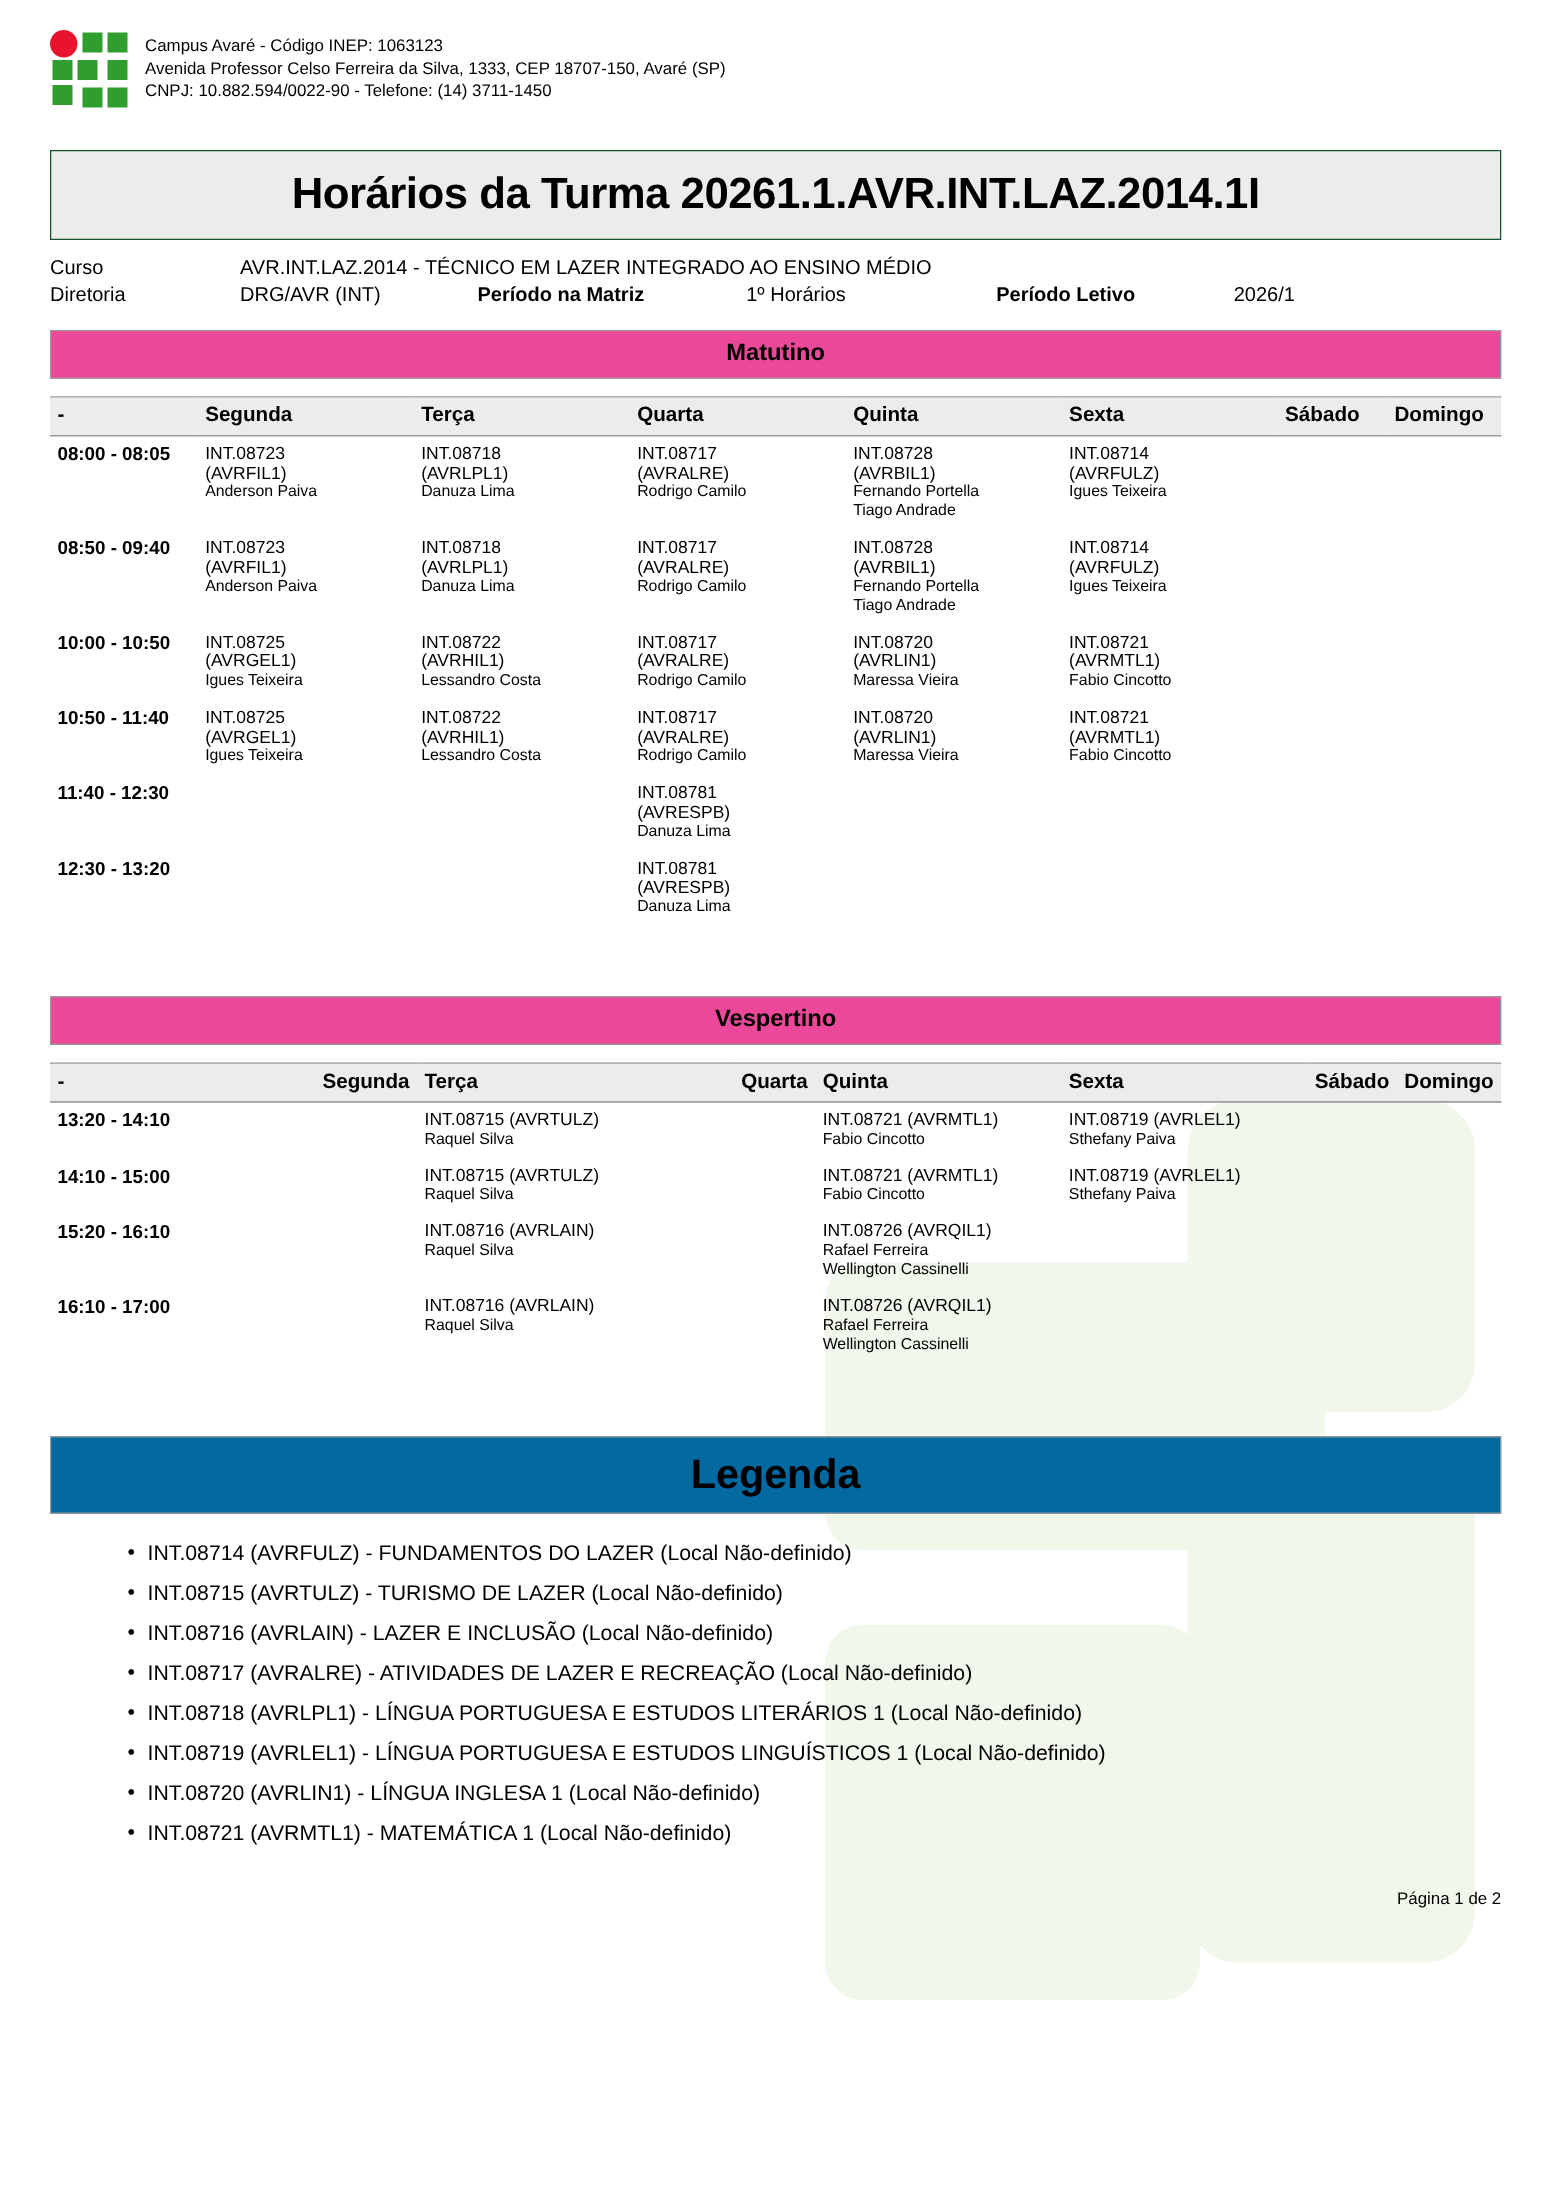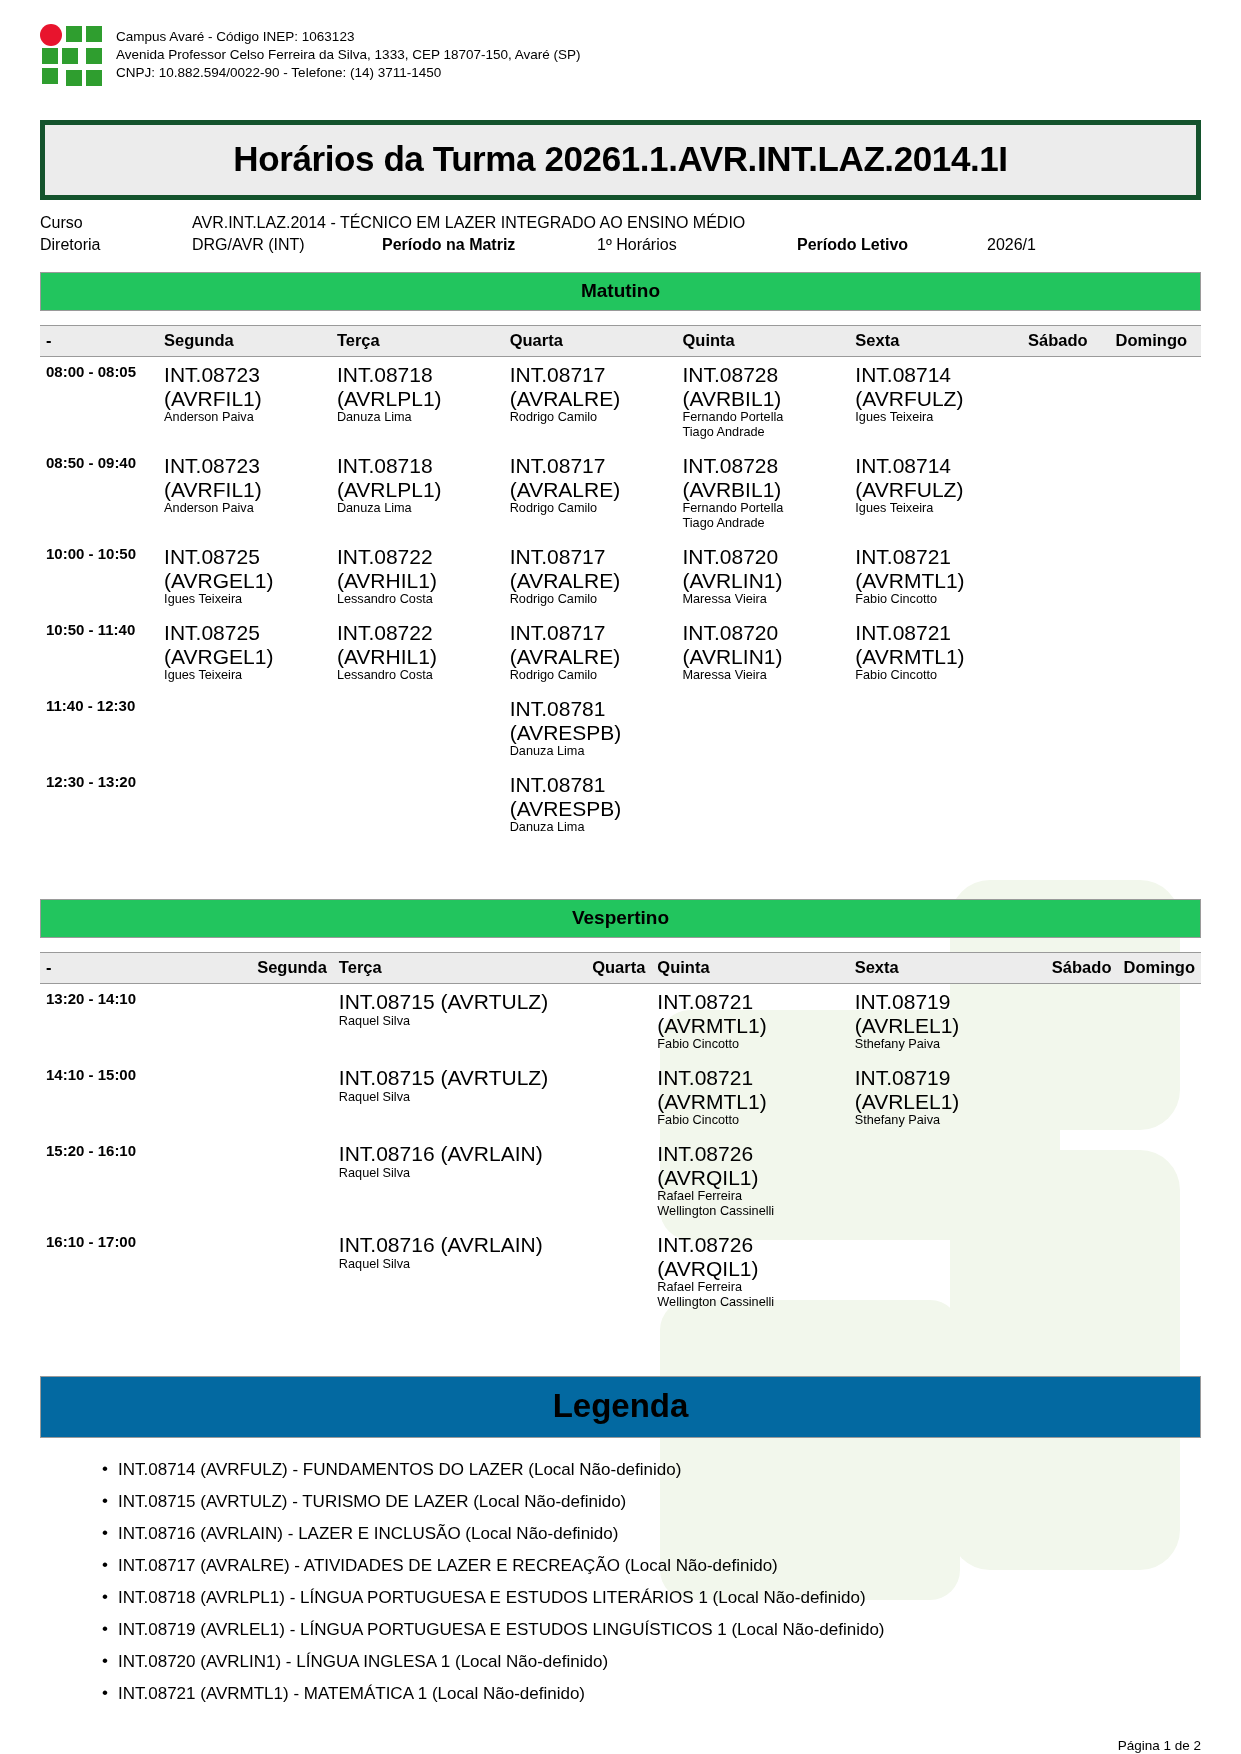--- a/index.html
+++ b/index.html
@@ -40,39 +40,39 @@
     position: absolute; background: #2f9e2f;
   }
   .logo .red { background: #e8142d; border-radius: 50%; }
   .header-text { padding-top: 4px; }
   .org-title { font-size: 19.5px; font-weight: bold; letter-spacing: -0.1px; }
   .org-line { font-size: 13.5px; margin-top: 3px; }
 
   
   .banner {
     margin-top: 24px;
-    border: 5px solid #14532d;
+    border: 1px solid #14532d;
     background: #ececec;
     text-align: center;
     padding: 14px 10px 16px 10px;
   }
   .banner h1 { margin: 0; font-size: 35px; font-weight: bold; letter-spacing: -0.4px; }
 
   
   .info { margin-top: 14px; font-size: 16px; }
   .info-row { display: flex; align-items: baseline; margin-bottom: 4px; }
   .info-label { font-weight: normal; width: 152px; flex: none; }
   .info-val { }
   .info-row2 .k2 { font-weight: bold; margin-left: 0; }
 
   
   .section-bar {
     margin-top: 18px;
     border: 1px solid #9a9a9a;
-    background: #22c55e;
+    background: #ec4899;
     text-align: center;
     font-size: 19px;
     font-weight: bold;
     padding: 7px 0 8px 0;
   }
 
   
   table.sched { width: 100%; border-collapse: collapse; margin-top: 14px; }
   table.sched thead th {
     background: #ececec;
@@ -83,21 +83,21 @@
     text-align: left;
     padding: 5px 6px 6px 6px;
     white-space: nowrap;
   }
   table.sched tbody td {
     vertical-align: top;
     padding: 6px 6px 8px 6px;
     font-size: 15px;
   }
   td.time { font-weight: bold; font-size: 15px; white-space: nowrap; width: 108px; }
-  .ccode { font-size: 21px; line-height: 1.12; }
+  .ccode { font-size: 14px; line-height: 1.12; }
   .cteacher { font-size: 12.7px; line-height: 1.18; }
 
   
   .m-col-time { width: 95px; }
   .m-col-day  { width: 158px; }
   .m-col-sab  { width: 80px; }
   .m-col-dom  { width: 80px; }
 
   
   table.sched2 thead th { text-align: left; }

